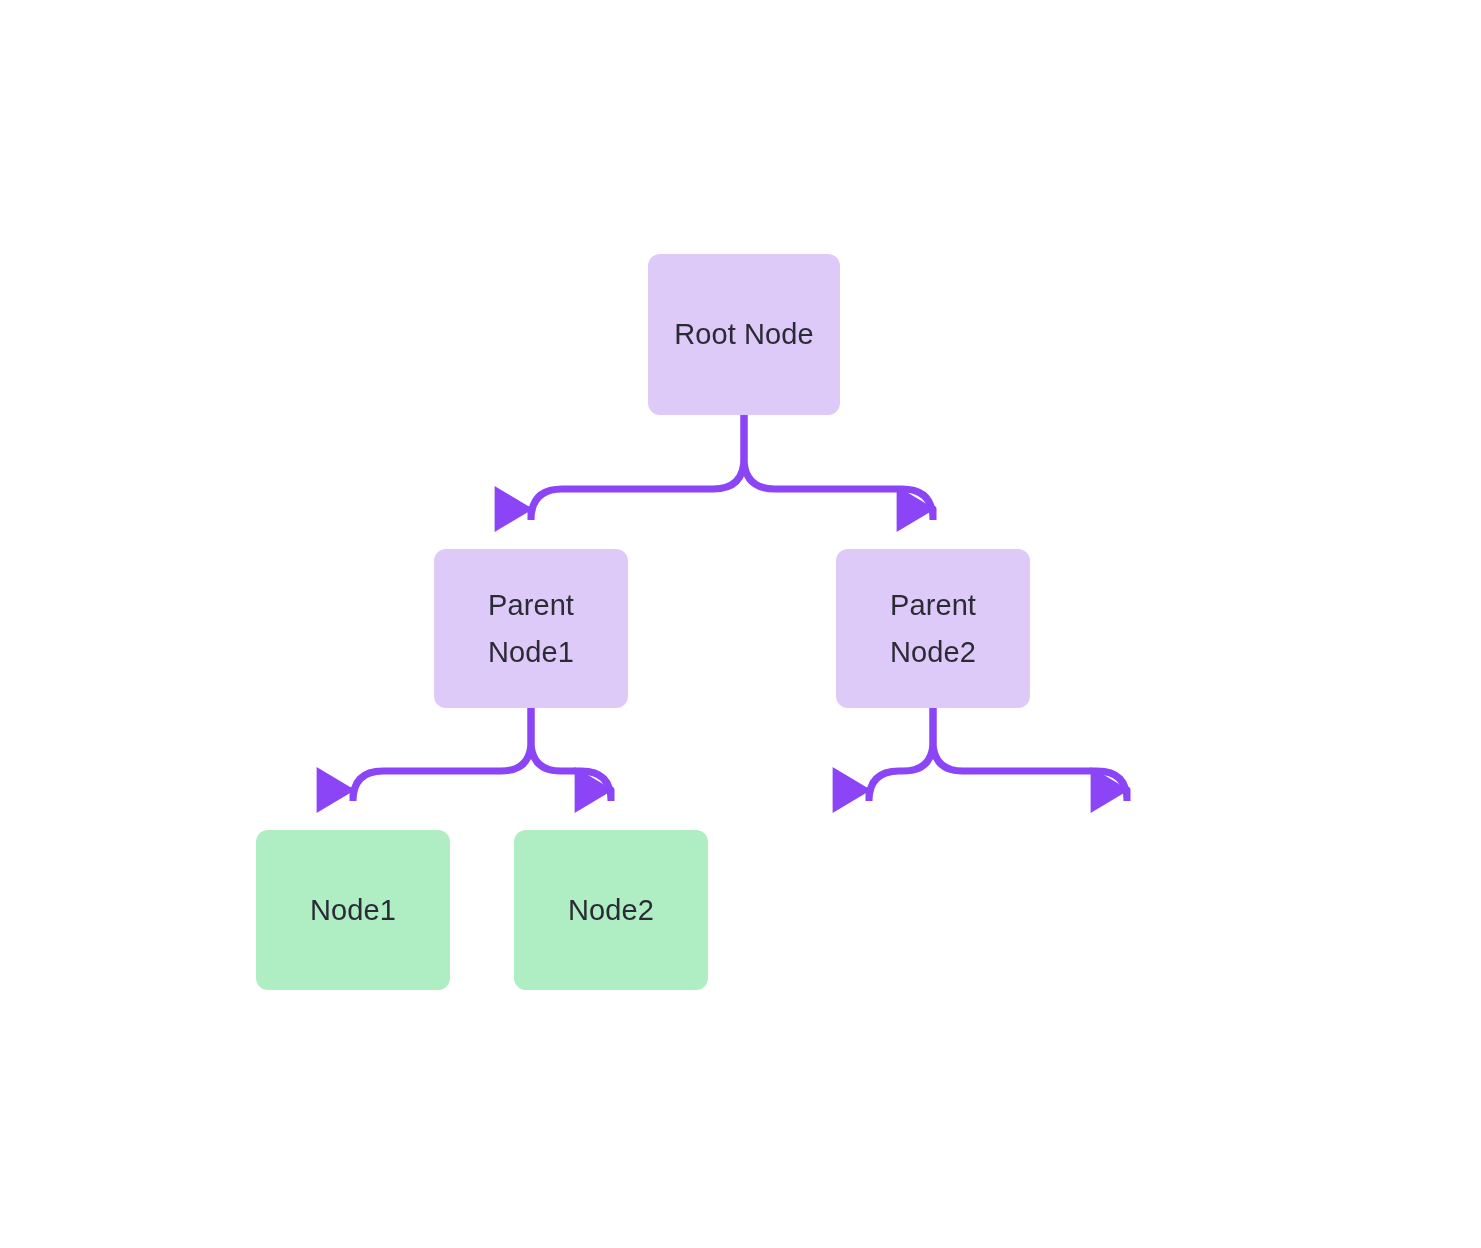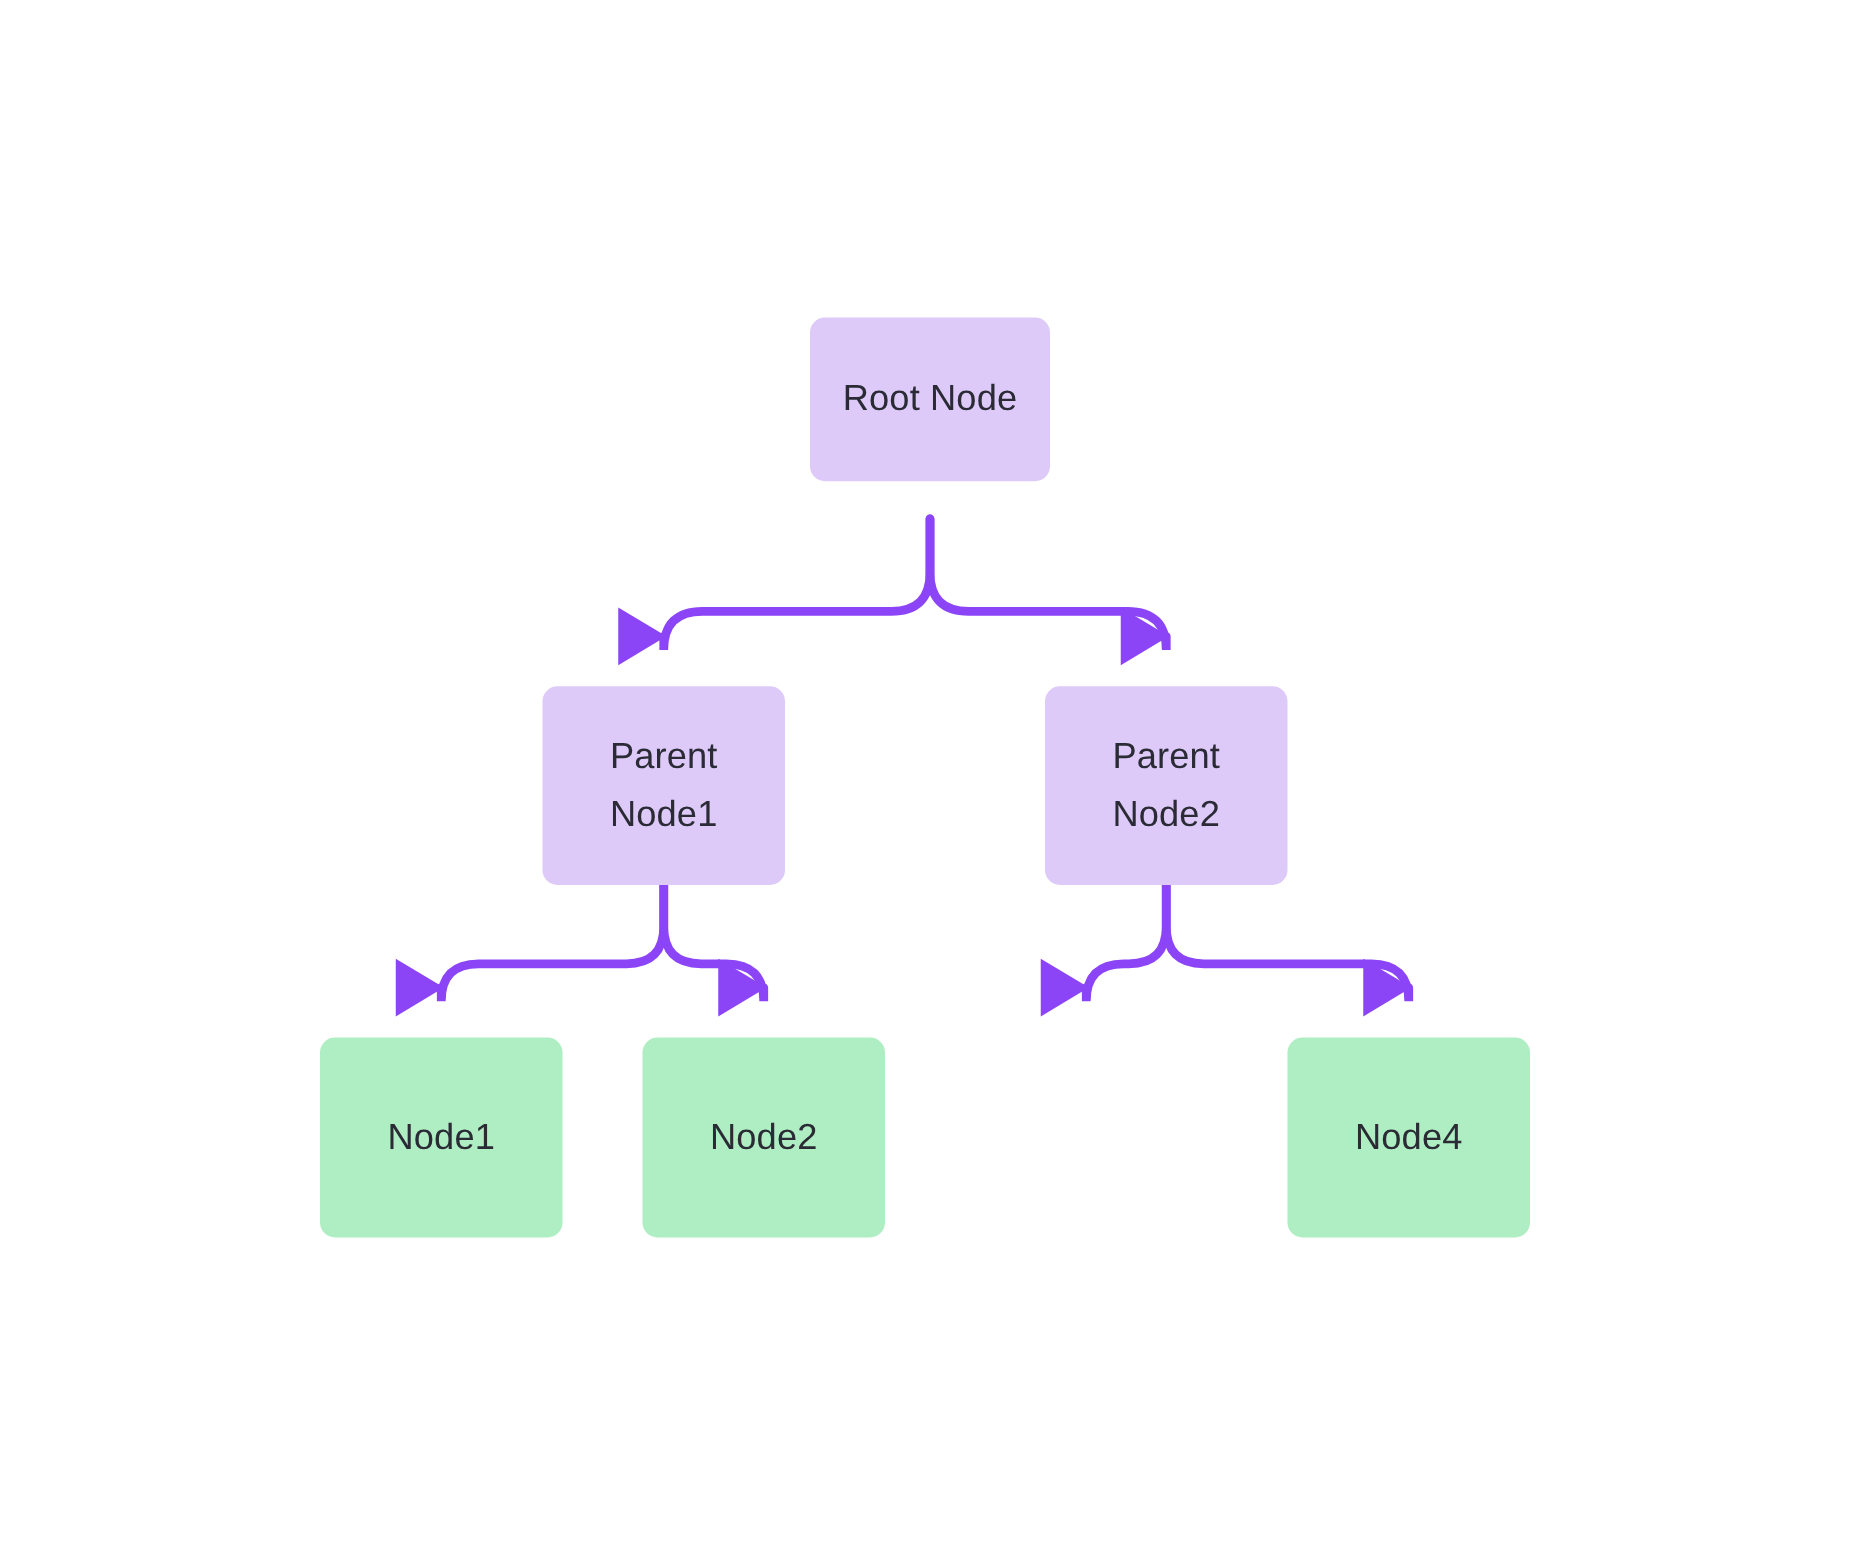--- a/index.html
+++ b/index.html
@@ -45,21 +45,21 @@
     background: #ddcaf9;
   }
   .node-green {
     background: #aeeec2;
   }
   .node-label {
     display: block;
     white-space: pre-line;
   }
   
-  #node-root      { left: 648px; top: 254px; width: 192px; height: 131px; }
+  #node-root      { left: 648px; top: 254px; width: 192px; height: 161px; }
   
   #node-parent1   { left: 434px; top: 549px; width: 194px; height: 159px; }
   #node-parent2   { left: 836px; top: 549px; width: 194px; height: 159px; }
   
   #node-leaf1     { left: 256px;  top: 830px; width: 194px; height: 160px; }
   #node-leaf2     { left: 514px;  top: 830px; width: 194px; height: 160px; }
   #node-leaf3     { left: 772px;  top: 830px; width: 194px; height: 160px; }
   #node-leaf4     { left: 1030px; top: 830px; width: 194px; height: 160px; }
 </style>
 </head>
@@ -103,17 +103,14 @@
 
   <div class="node node-green" id="node-leaf1">
     <span class="node-label">Node1</span>
   </div>
 
   <div class="node node-green" id="node-leaf2">
     <span class="node-label">Node2</span>
   </div>
 
 
-  <div class="node node-green" id="node-leaf4">
-    <span class="node-label">Node4</span>
-  </div>
 
 </div>
 
 </body></html>

